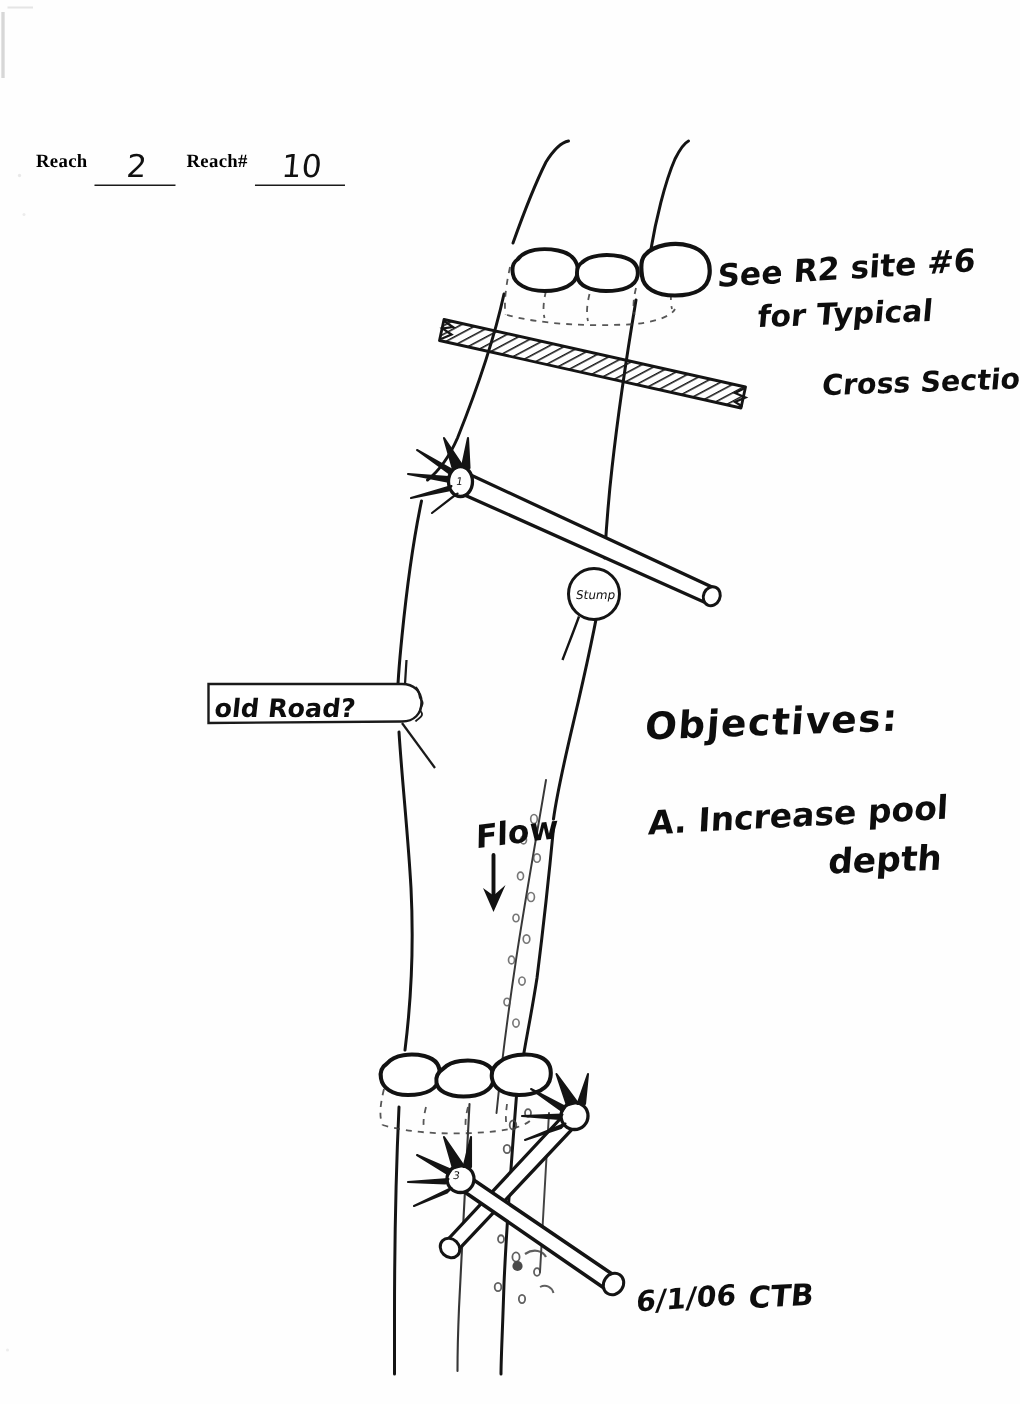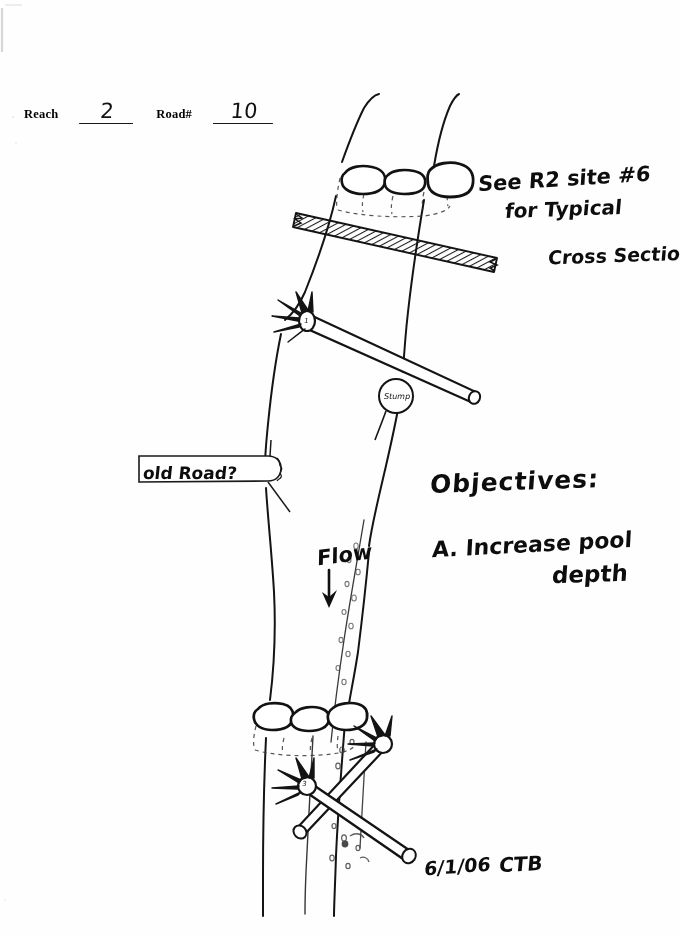--- a/index.html
+++ b/index.html
@@ -24,22 +24,22 @@
     top: 0;
     width: 680px;
     height: 936px;
   }
   
   #form-header {
     position: absolute;
     left: 24px;
     top: 100px;
     display: flex;
-    align-items: flex-end;
-    gap: 22px;
+    align-items: flex-start;
+    gap: 6px;
     z-index: 5;
   }
   .form-label {
     font-family: "Liberation Serif", serif;
     font-weight: bold;
     font-size: 12.5px;
     color: #000;
     letter-spacing: 0.2px;
     padding-bottom: 2px;
   }
@@ -314,21 +314,21 @@
         <polygon points="298,795 276,804 301,792"></polygon>
         <polygon points="309,778 314,758 314,778"></polygon>
       </g>
     </g>
 
   </svg>
 
   <div id="form-header">
     <span class="form-label">Reach</span>
     <span class="form-value" id="reach-value">2</span>
-    <span class="form-label">Road#</span>
+    <span class="form-label">Reach#</span>
     <span class="form-value" id="site-value">10</span>
   </div>
 
   <div class="hand" id="note-see-line1">See R2 site #6</div>
   <div class="hand" id="note-see-line2">for Typical</div>
   <div class="hand" id="note-see-line3">Cross Section</div>
 
   <div class="hand" id="note-objectives">Objectives:</div>
   <div class="hand" id="note-objective-a">A. Increase pool</div>
   <div class="hand" id="note-objective-a2">depth</div>

